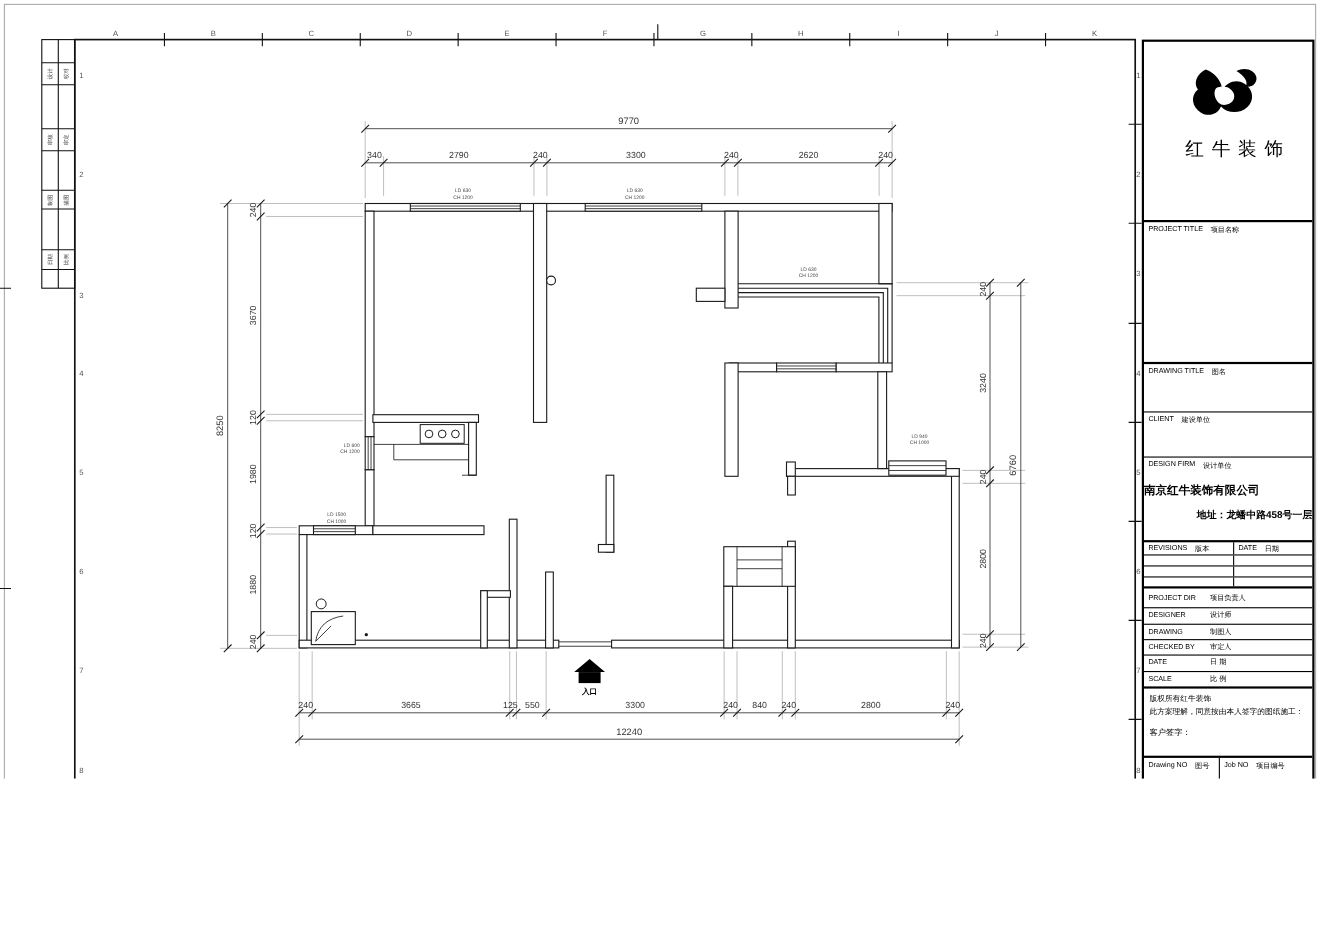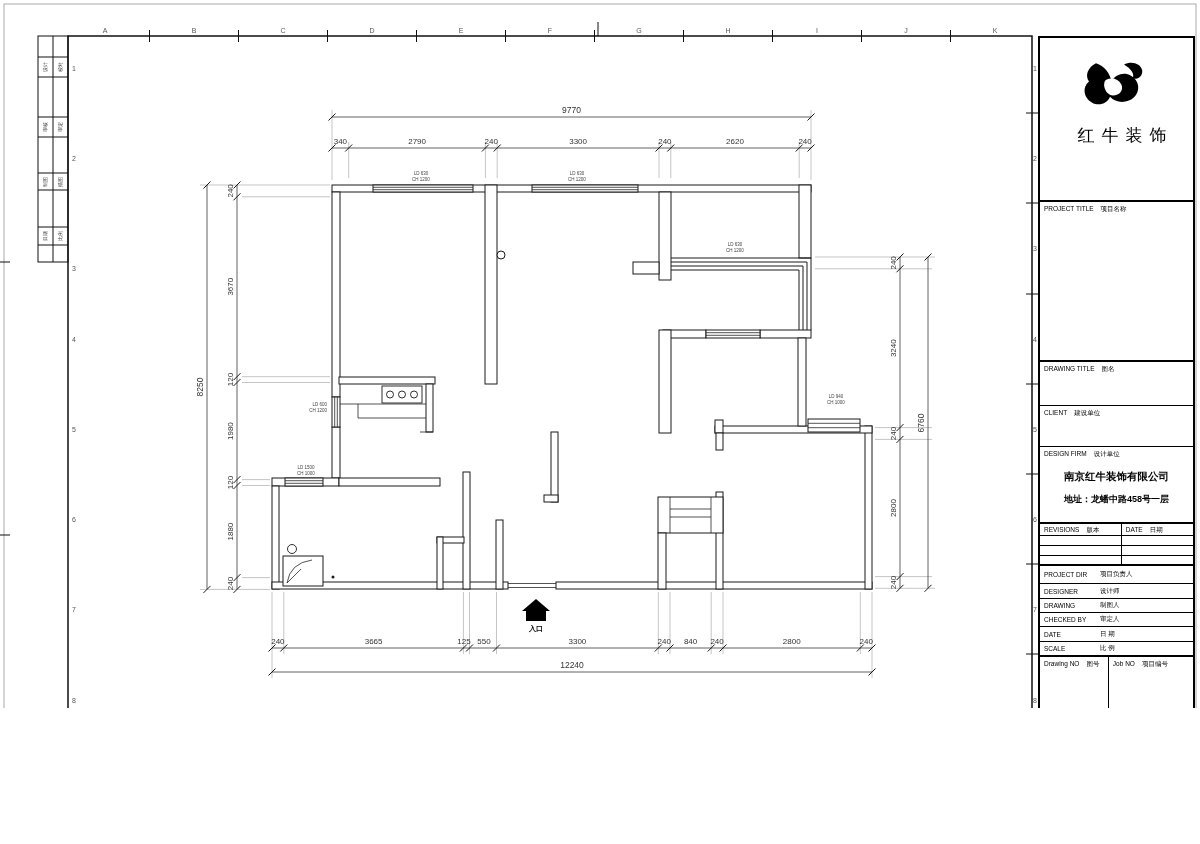--- a/index.html
+++ b/index.html
@@ -24,22 +24,22 @@
       box-sizing:border-box;background:#fff;display:flex;flex-direction:column;}
   .tb-sec{box-sizing:border-box;border-bottom:1px solid #000;flex:none;}
   .tb-hdr{display:flex;gap:7px;padding:3px 4px 0 4px;font-size:6.5px;color:#000;white-space:nowrap;}
   .tb-logo{height:162px;border-bottom:2px solid #000;text-align:center;}
   .tb-logo svg{display:block;margin:20px auto 0 auto;}
   .tb-name{font-family:"Liberation Serif",serif;font-size:17px;letter-spacing:7px;padding-left:18px;
            margin-top:8px;color:#000;}
   .tb-project{flex:1;border-bottom:2px solid #000;}
   .tb-dt{height:44px;} .tb-cl{height:41px;}
   .tb-firm{height:77px;border-bottom:2px solid #000;}
-  .firm-name{font-size:10.5px;font-weight:700;text-align:center;margin-top:11px;color:#000;}
-  .firm-addr{font-size:9px;font-weight:700;text-align:center;margin-top:9px;color:#000;}
+  .firm-name{font-size:10.5px;font-weight:700;text-align:left;margin-top:11px;color:#000;}
+  .firm-addr{font-size:9px;font-weight:700;text-align:right;margin-top:9px;color:#000;}
   .tb-revhdr{height:12px;display:flex;}
   .tb-revhdr .c1,.tb-revrow .c1{width:53.5%;border-right:1px solid #000;box-sizing:border-box;}
   .tb-revhdr .c2,.tb-revrow .c2{flex:1;}
   .tb-revhdr .tb-hdr{padding-top:2px;}
   .tb-revrow{height:10px;display:flex;}
   .tb-revlast{border-bottom:2px solid #000;}
   .tb-srow{display:flex;align-items:center;padding:0 4px;font-size:6.5px;color:#000;}
   .tb-srow .en{width:56px;flex:none;}
   .tb-scale{border-bottom:2px solid #000;}
   .tb-copy{height:63px;border-bottom:2px solid #000;padding:4px 5px;box-sizing:border-box;
@@ -395,20 +395,25 @@
   </div>
   <div class="tb-sec tb-srow" style="height:15px">
     <span class="en">DATE</span>
     <span class="zh">日  期</span>
   </div>
   <div class="tb-sec tb-srow tb-scale" style="height:15px">
     <span class="en">SCALE</span>
     <span class="zh">比  例</span>
   </div>
 
+  <div class="tb-copy">
+    <div class="l1">版权所有红牛装饰</div>
+    <div class="l2">此方案理解，同意按由本人签字的图纸施工：</div>
+    <div class="sig">客户签字：</div>
+  </div>
 
   <div class="tb-sec tb-bottom">
     <div class="c1">
           <div class="tb-hdr">
       <span>Drawing NO</span>
       <span>图号</span>
     </div>
         </div>
     <div class="c2">
           <div class="tb-hdr">

